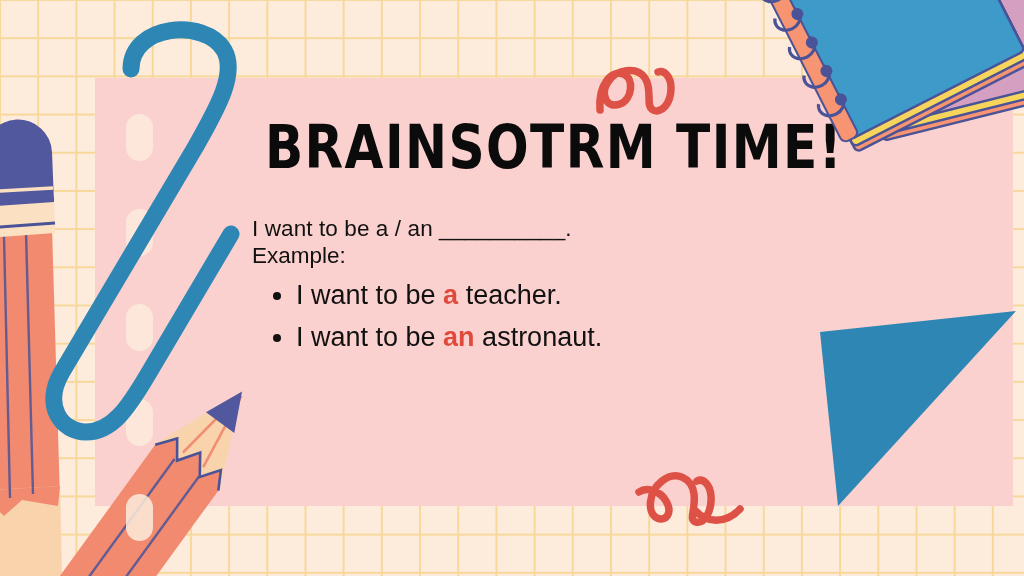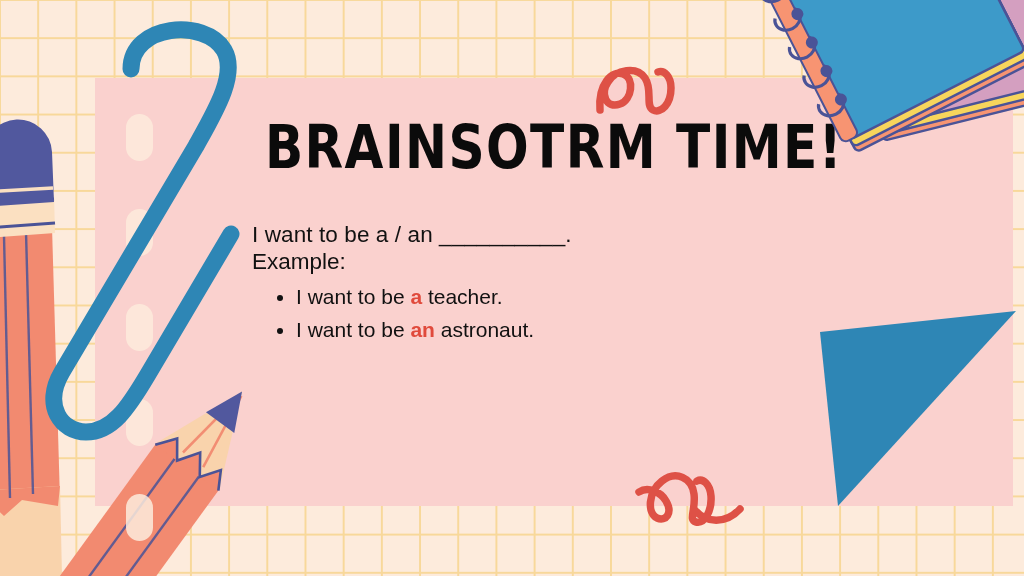--- a/index.html
+++ b/index.html
@@ -62,41 +62,41 @@
     letter-spacing: 1.5px;
     color: #0B0B0B;
     transform: scaleX(0.93) scaleY(1.12);
     transform-origin: center top;
     line-height: 1;
     white-space: nowrap;
   }
   #body-text {
     position: absolute;
     left: 252px;
-    top: 222px;
+    top: 216px;
     width: 560px;
     color: #111111;
     font-size: 22.5px;
     line-height: 1.18;
   }
   #prompt-line {
     font-size: 22.5px;
     letter-spacing: 0.1px;
     white-space: nowrap;
   }
   #example-label {
     font-size: 22.5px;
   }
   #example-list {
     list-style: disc;
     margin: 6px 0 0 0;
     padding-left: 44px;
   }
   #example-list li {
-    font-size: 21px;
+    font-size: 27px;
     line-height: 1.55;
     white-space: nowrap;
   }
   .art-red {
     color: #E04A3C;
     font-weight: bold;
   }
 
   
   .deco {

